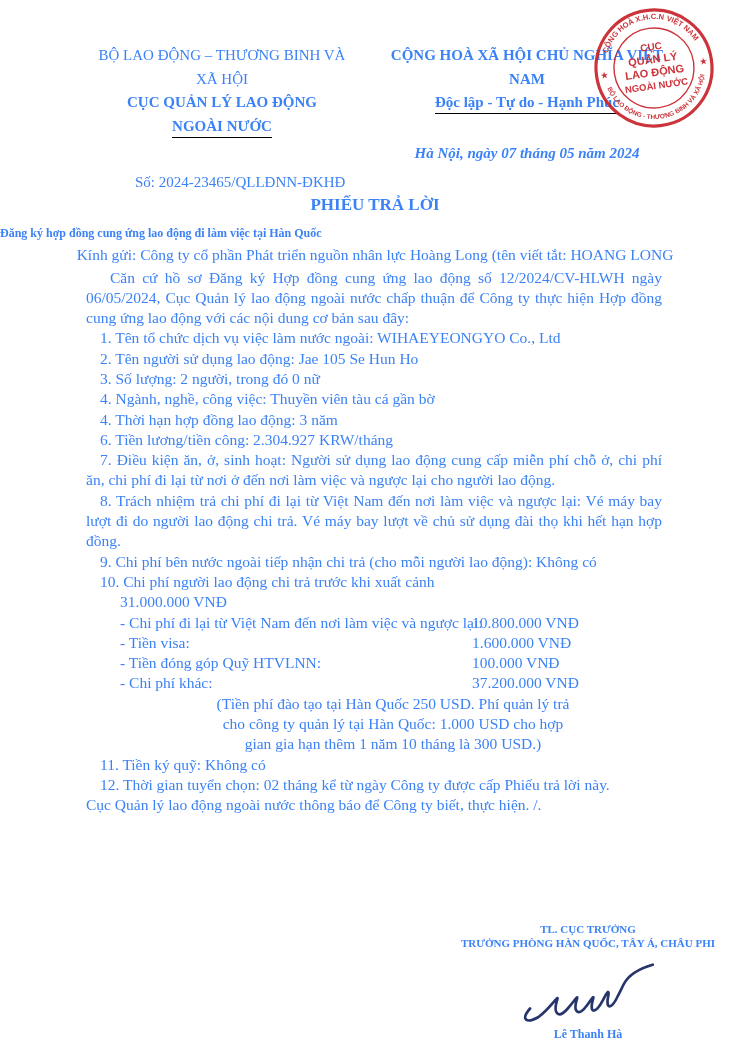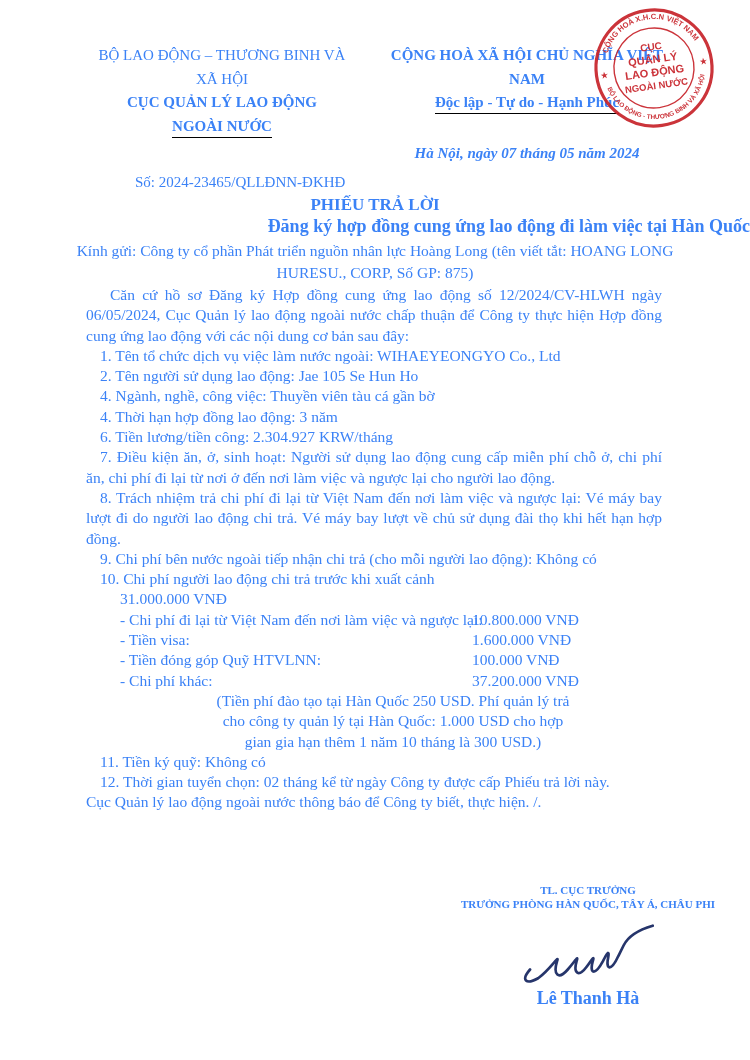--- a/index.html
+++ b/index.html
@@ -8,35 +8,35 @@
     font-family:"Liberation Serif", serif;color:#3b82f6;overflow:hidden;margin:0 auto;
   }
   .header{display:flex;padding-top:44px;}
   .hcol-left{width:292px;margin-left:76px;text-align:center;font-size:15px;line-height:23.5px;}
   .hcol-right{width:306px;margin-left:6px;text-align:center;font-size:15px;line-height:23.5px;}
   .bold{font-weight:bold;}
   .uline{display:inline-block;border-bottom:1.5px solid #000;padding-bottom:1px;line-height:20px;}
   .date-line{font-weight:bold;font-style:italic;margin-top:27px;font-size:15px;}
   .doc-number{margin-left:135px;margin-top:9px;font-size:15px;}
   .title-main{text-align:center;font-weight:bold;font-size:17px;margin-top:4px;}
-  .title-sub{text-align:right;font-weight:bold;font-size:18px;margin-top:1px;}
+  .title-sub{text-align:left;font-weight:bold;font-size:12px;margin-top:11px;}
   .recipient{text-align:center;font-size:15.5px;line-height:21.5px;margin-top:3px;}
   .body-text{padding:2px 88px 0 86px;font-size:15.5px;line-height:20.3px;text-align:justify;}
   .body-text p{margin:0;text-indent:14px;}
   .body-text p.intro{text-indent:24px;}
   .body-text p.closing{text-indent:0;}
   .fees{padding-left:34px;}
   .fee-row{display:flex;}
   .fee-label{width:352px;white-space:nowrap;}
   .fee-value{white-space:nowrap;}
   .note{margin-left:38px;text-align:center;}
-  .sig-block{position:absolute;left:428px;top:883px;width:320px;text-align:center;}
+  .sig-block{position:absolute;left:428px;top:922px;width:320px;text-align:center;}
   .sig-line{font-size:11px;font-weight:bold;line-height:14px;font-family:"Liberation Serif", serif;}
   .sig-svg{display:block;margin:10px auto 0;}
-  .sig-name{font-size:18px;font-weight:bold;margin-top:3px;}
+  .sig-name{font-size:12px;font-weight:bold;margin-top:3px;}
   .stamp{position:absolute;left:590px;top:4px;width:128px;height:128px;transform:rotate(-8deg);opacity:0.93;z-index:5;}
   .stamp svg{width:128px;height:128px;}
   .stamp circle{fill:none;stroke:#c8252c;}
   .ring-outer{stroke-width:3.2;}
   .ring-inner{stroke-width:1.4;}
   .stamp text{fill:#c8252c;font-family:"Liberation Sans", sans-serif;font-weight:bold;}
   .sig-path{fill:none;stroke:#26356b;stroke-width:4;stroke-linecap:round;stroke-linejoin:round;}
 </style>
 </head>
 <body>
@@ -57,27 +57,27 @@
     </div>
   </div>
 
   <div class="doc-number">Số: 2024-23465/QLLĐNN-ĐKHĐ</div>
 
   <div class="title-main">PHIẾU TRẢ LỜI</div>
   <div class="title-sub">Đăng ký hợp đồng cung ứng lao động đi làm việc tại Hàn Quốc</div>
 
   <div class="recipient">
     <div>Kính gửi: Công ty cổ phần Phát triển nguồn nhân lực Hoàng Long (tên viết tắt: HOANG LONG</div>
-    <div>HURESU., CORP, Số GP: 875)</div>
   </div>
 
   <div class="body-text">
     <p class="intro">Căn cứ hồ sơ Đăng ký Hợp đồng cung ứng lao động số 12/2024/CV-HLWH ngày 06/05/2024, Cục Quản lý lao động ngoài nước chấp thuận để Công ty thực hiện Hợp đồng cung ứng lao động với các nội dung cơ bản sau đây:</p>
     <p>1. Tên tổ chức dịch vụ việc làm nước ngoài: WIHAEYEONGYO Co., Ltd</p>
     <p>2. Tên người sử dụng lao động: Jae 105 Se Hun Ho</p>
+    <p>3. Số lượng: 2 người, trong đó 0 nữ</p>
     <p>4. Ngành, nghề, công việc: Thuyền viên tàu cá gần bờ</p>
     <p>4. Thời hạn hợp đồng lao động: 3 năm</p>
     <p>6. Tiền lương/tiền công: 2.304.927 KRW/tháng</p>
     <p>7. Điều kiện ăn, ở, sinh hoạt: Người sử dụng lao động cung cấp miễn phí chỗ ở, chi phí ăn, chi phí đi lại từ nơi ở đến nơi làm việc và ngược lại cho người lao động.</p>
     <p>8. Trách nhiệm trả chi phí đi lại từ Việt Nam đến nơi làm việc và ngược lại: Vé máy bay lượt đi do người lao động chi trả. Vé máy bay lượt về chủ sử dụng đài thọ khi hết hạn hợp đồng.</p>
     <p>9. Chi phí bên nước ngoài tiếp nhận chi trả (cho mỗi người lao động): Không có</p>
     <p>10. Chi phí người lao động chi trả trước khi xuất cảnh</p>
 
     <div class="fees">
       <div class="fee-row">

